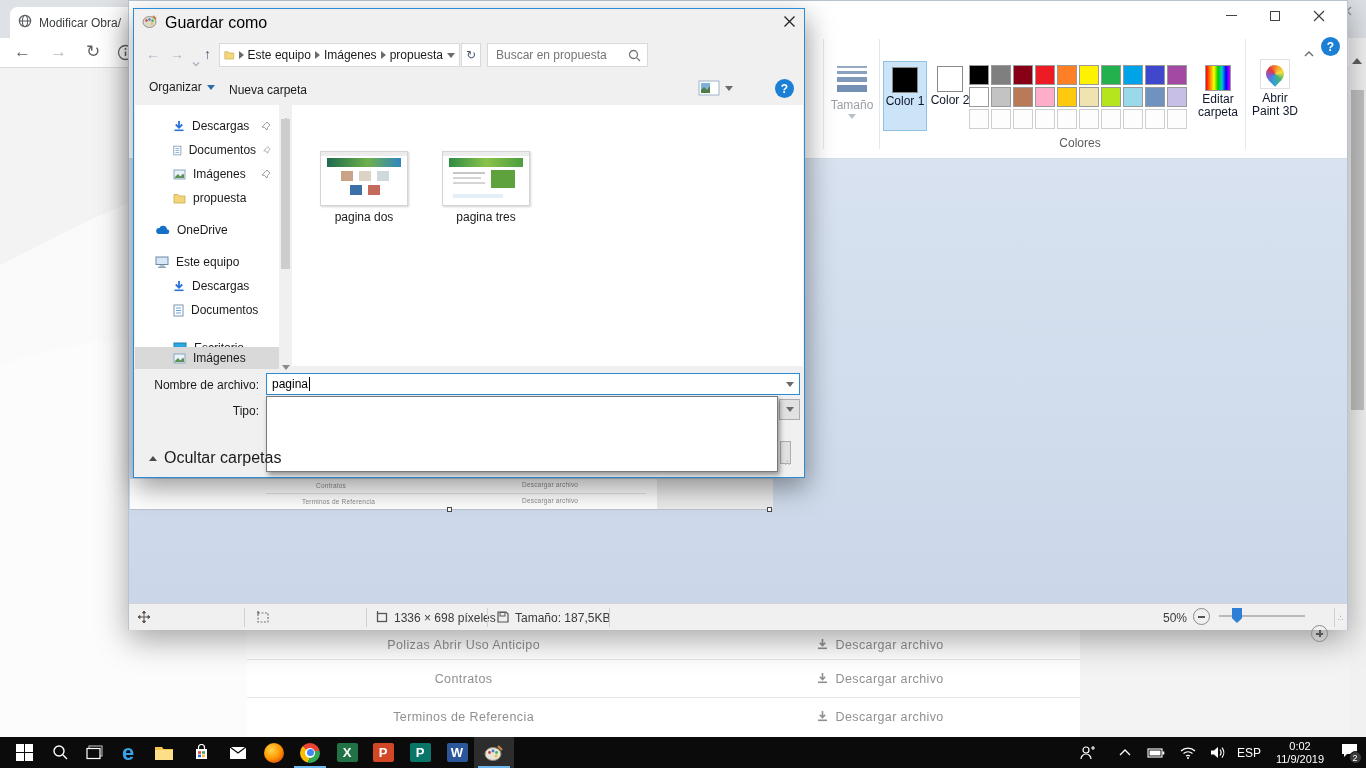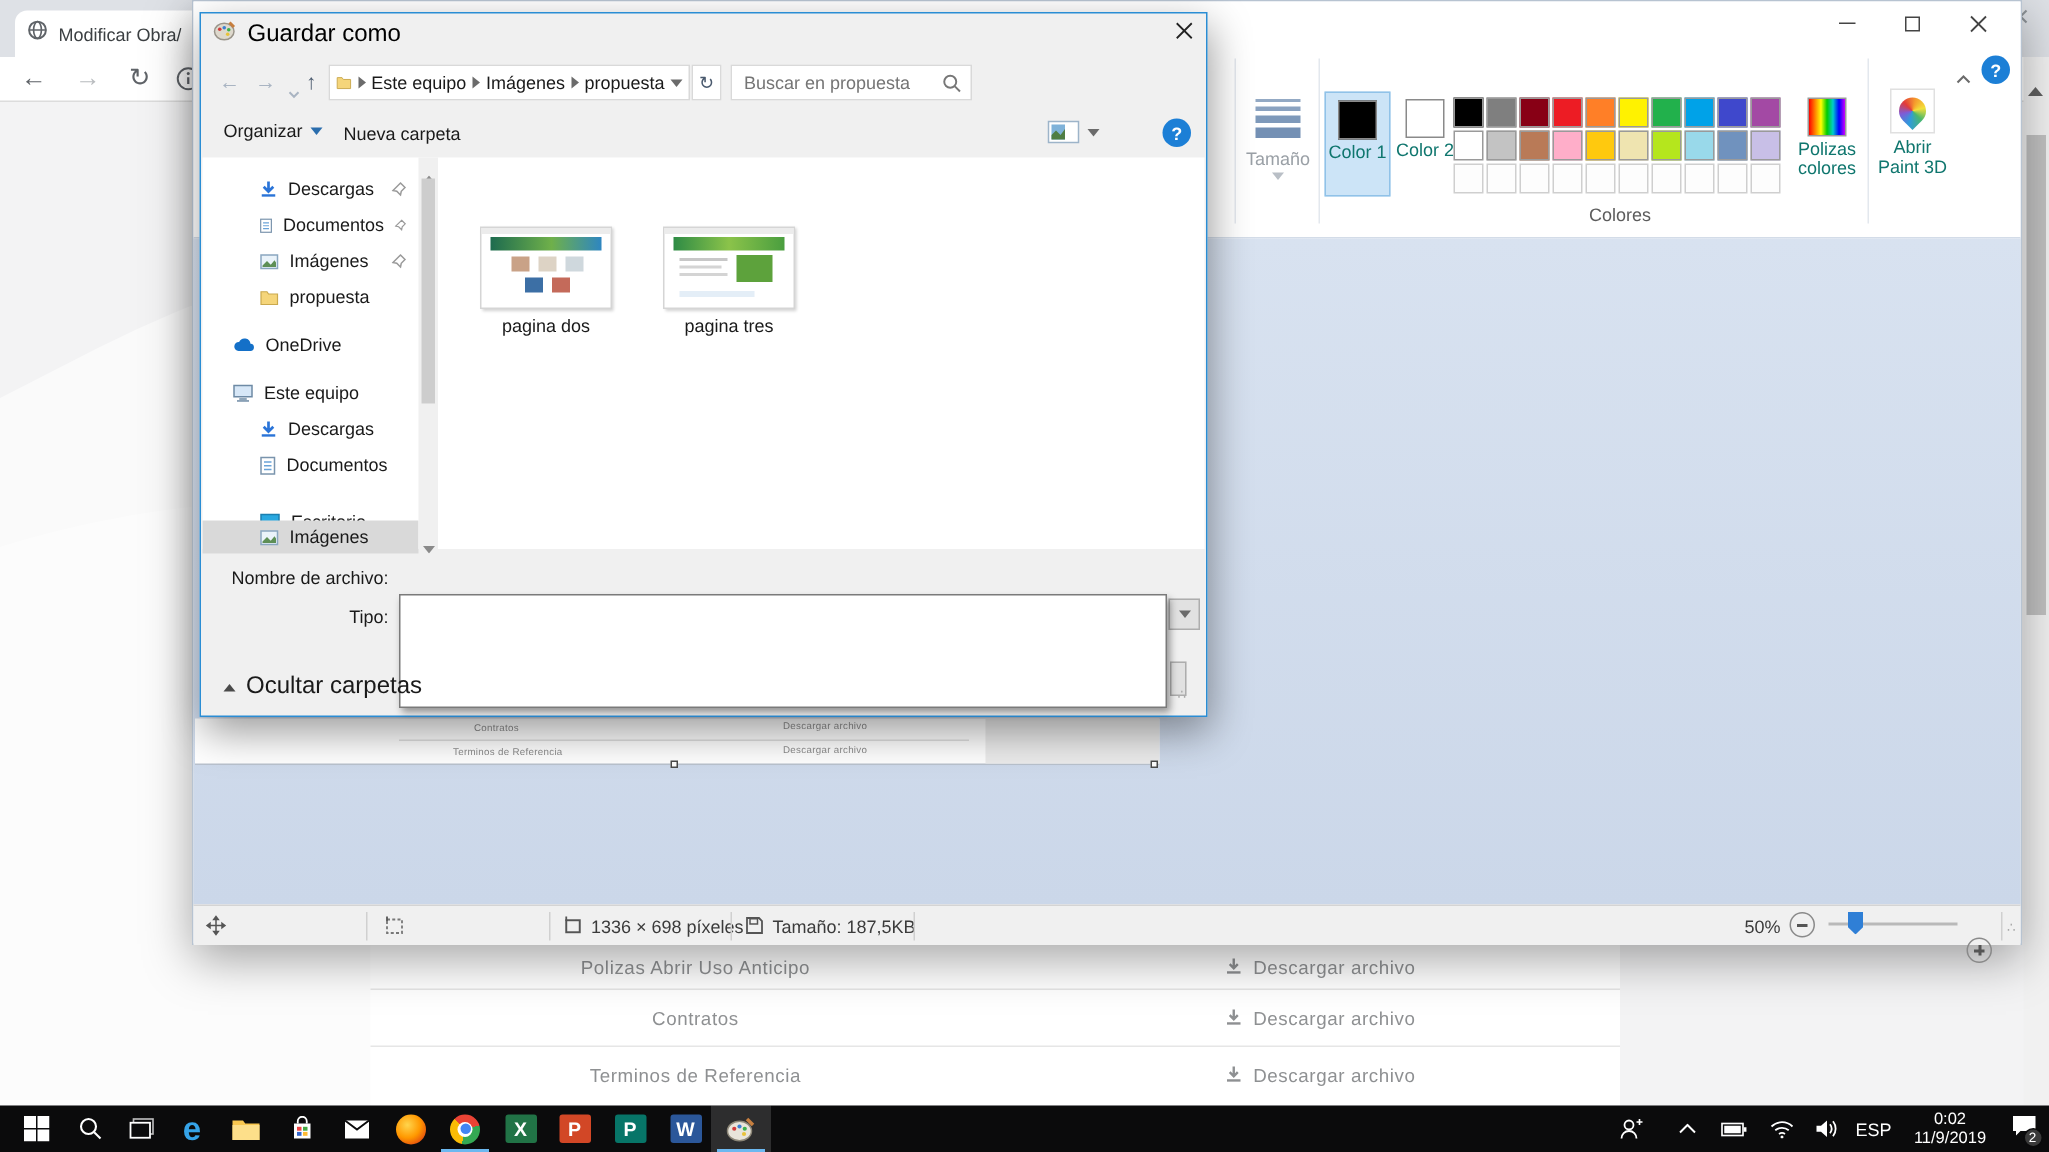--- a/index.html
+++ b/index.html
@@ -25,21 +25,21 @@
   .bthumb{left:2px;top:52px;width:13px;height:320px;background:#c1c1c1;}
   .tri-up{width:0;height:0;border-left:5px solid transparent;border-right:5px solid transparent;border-bottom:6px solid #606060;}
 
   
   .paint{left:128px;top:0;width:1220px;height:630px;background:#fff;box-shadow:0 10px 30px rgba(0,0,0,.35);border:1px solid #b7c3d1;}
   .cap-btn{width:34px;height:29px;display:flex;align-items:center;justify-content:center;}
   .cap-min{width:11px;height:1px;background:#444;}
   .cap-max{width:10px;height:10px;border:1px solid #444;}
   .ribbon{left:0;top:30px;width:1218px;height:128px;background:#fff;border-bottom:1px solid #d3dce8;}
   .rib-sep{width:1px;background:#e3e8ee;top:8px;height:110px;}
-  .rbtn-label{font-size:12px;color:#0f766e;text-align:center;line-height:13px;}
+  .rbtn-label{font-size:12px;color:#0f172a;text-align:center;line-height:13px;}
   .dis{color:#9aa0a6;}
   .sw{border:1px solid #8a8a8a;background:#fff;}
   .pal{width:20px;height:20px;border:1px solid #9a9a9a;}
   .pal-empty{width:20px;height:20px;border:1px solid #cfcfcf;background:#fdfdfd;}
   .c1sel{background:#cce4f7;border:1px solid #90c2e8;}
   .rainbow{width:26px;height:26px;border:1px solid #9a9a9a;background:linear-gradient(90deg,#f00,#ff8000,#ff0,#0c0,#0cc,#00f,#c0f);}
   .p3d{width:18px;height:18px;border-radius:50% 50% 50% 0;transform:rotate(-45deg);background:conic-gradient(#e23a3a,#f59b2d,#f3df3a,#49b86d,#2f9bdc,#7f5bd6,#e23a3a);}
   .workspace{left:0;top:158px;width:1218px;height:444px;background:linear-gradient(180deg,#d8e2f0,#cbd7e9);}
   .canvas-strip{left:1px;top:478px;width:643px;height:31px;background:#fff;overflow:hidden;border-bottom:1px solid #b9c2ce;}
   .mini-label{font-size:6.5px;color:#8c8c8c;letter-spacing:.2px;white-space:nowrap;}
@@ -243,21 +243,21 @@
         <div class="pal-empty"></div>
         <div class="pal-empty"></div>
         <div class="pal-empty"></div>
         <div class="pal-empty"></div>
         <div class="pal-empty"></div>
         <div class="pal-empty"></div>
       </div>
 
       <div class="r" style="left:1064px;top:30px;width:50px;height:72px;text-align:center;">
         <div class="rainbow" style="margin:4px auto 2px;"></div>
-        <div class="rbtn-label">Polizas colores</div>
+        <div class="rbtn-label">Editar carpeta</div>
       </div>
       <div class="r rib-sep" style="left:1116px;"></div>
 
       <div class="r" style="left:1120px;top:26px;width:52px;height:76px;text-align:center;">
         <div style="width:30px;height:30px;margin:2px auto 3px;border:1px solid #e0e0e0;display:flex;align-items:center;justify-content:center;">
           <div class="p3d"></div>
         </div>
         <div class="rbtn-label"><span>Abrir</span><br><span>Paint 3D</span></div>
       </div>
 
@@ -517,20 +517,25 @@
           <div style="position:absolute;left:38px;top:19px;width:12px;height:10px;background:#ddd3c5;"></div>
           <div style="position:absolute;left:56px;top:19px;width:12px;height:10px;background:#cfd8dd;"></div>
           <div style="position:absolute;left:29px;top:33px;width:12px;height:10px;background:#3c6fa5;"></div>
           <div style="position:absolute;left:47px;top:33px;width:12px;height:10px;background:#c46a5a;"></div>
         </div>
         <div class="file-label">pagina dos</div>
       </div>
     </div>
 
     <div class="r fld-lbl" style="left:10px;top:369px;width:115px;">Nombre de archivo:</div>
+    <div class="r fname" style="left:132px;top:364px;width:534px;">
+      <span>pagina </span>
+      <div class="caret"></div>
+      <span class="chev-dn" style="margin-left:auto;"></span>
+    </div>
 
     <div class="r fld-lbl" style="left:10px;top:395px;width:115px;">Tipo:</div>
     <div class="r drop-btn" style="left:645px;top:390px;width:21px;height:21px;">
       <span class="chev-dn"></span>
     </div>
 
     <div class="r" style="left:646px;top:432px;width:11px;height:23px;border:1px solid #adadad;background:#e1e1e1;"></div>
 
     <div class="r popup" style="left:132px;top:387px;width:512px;height:76px;"></div>
 

